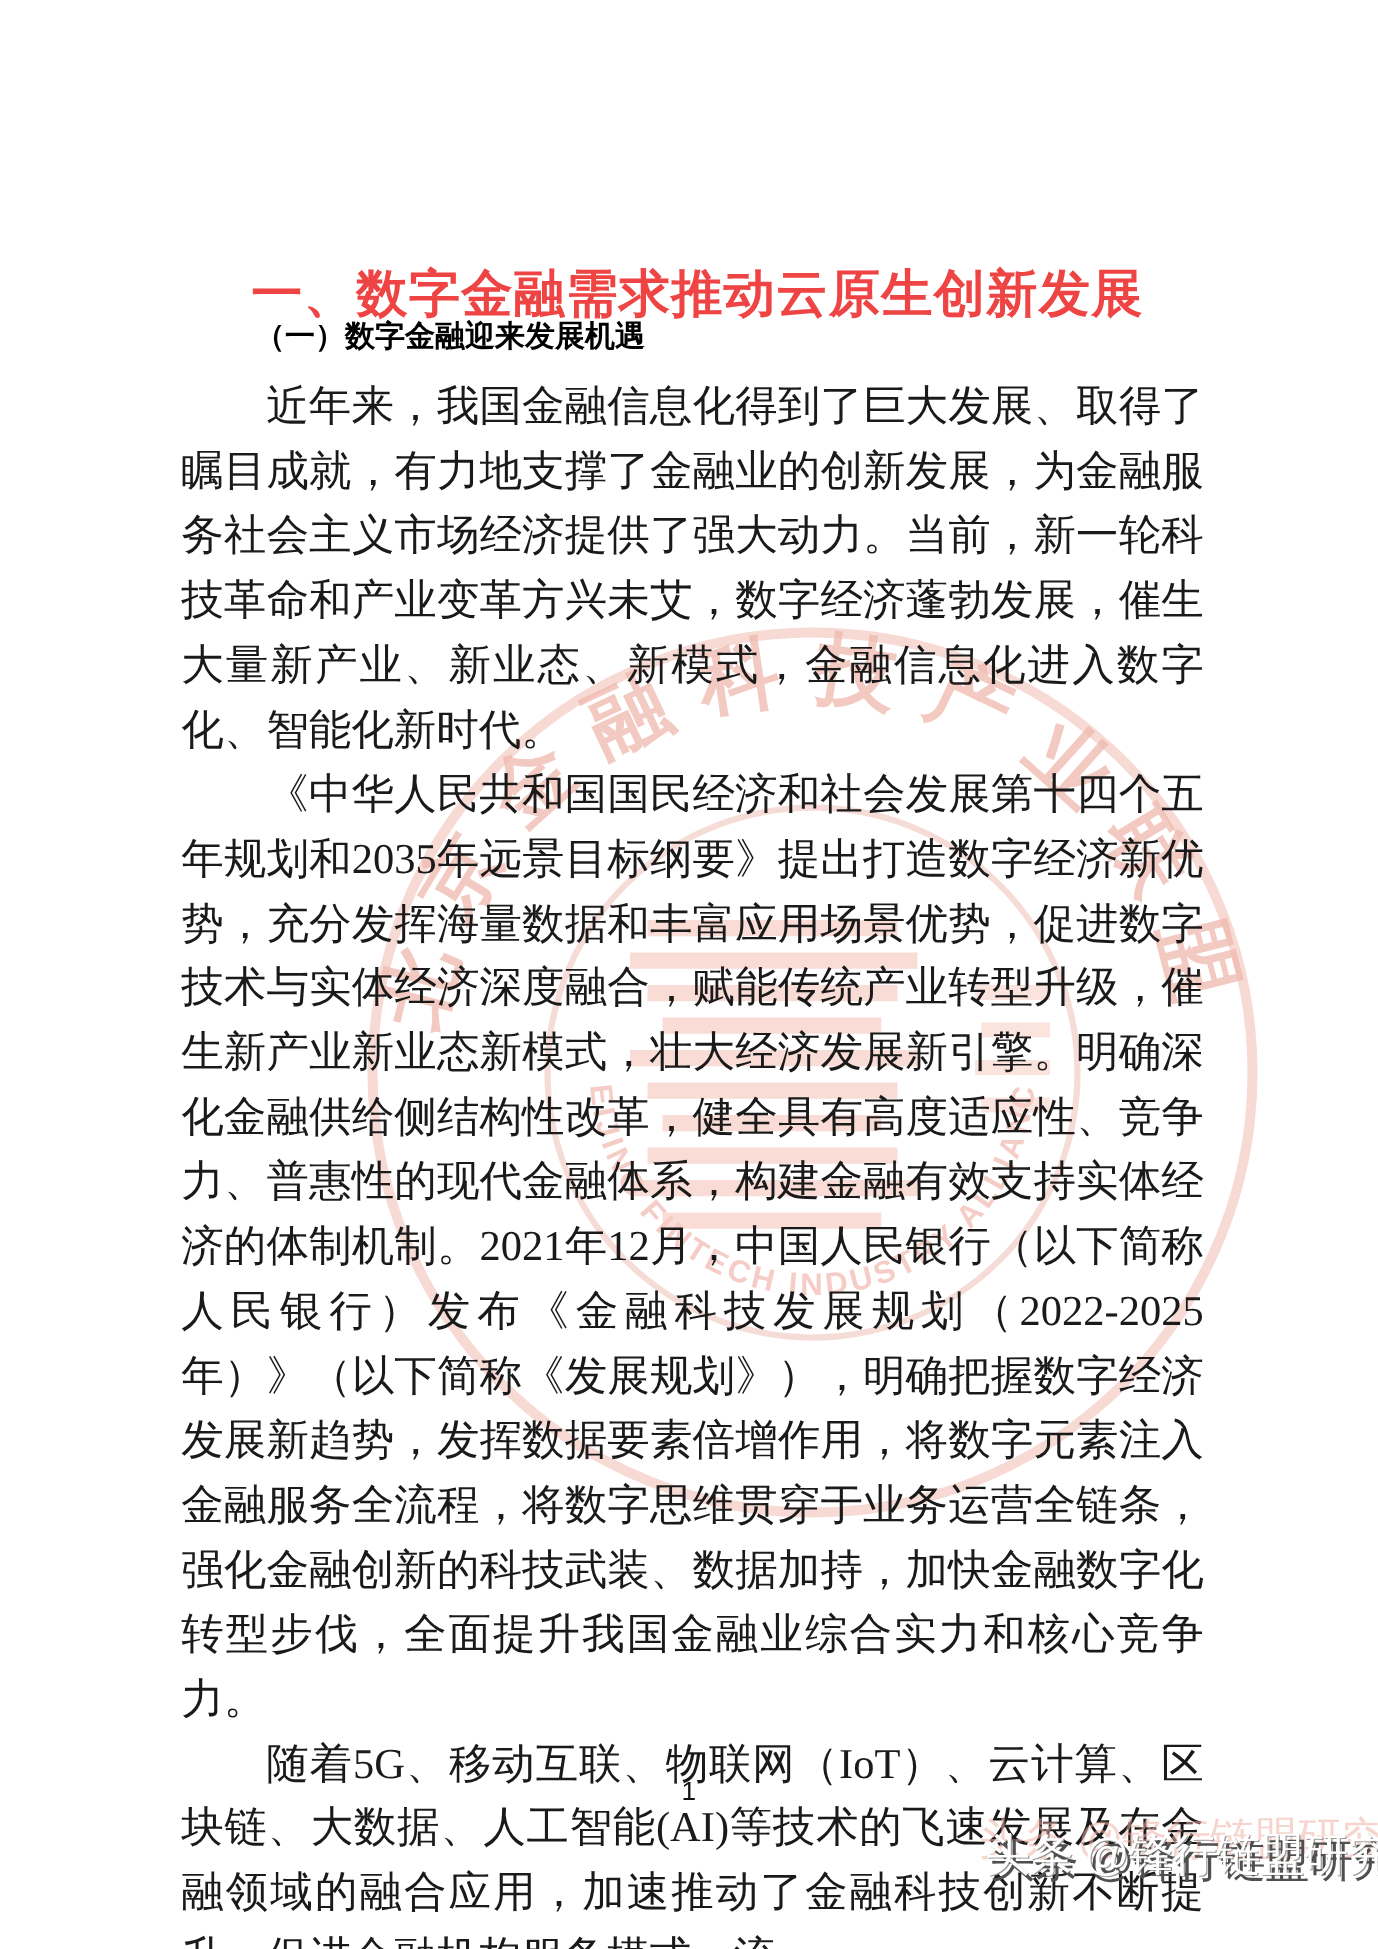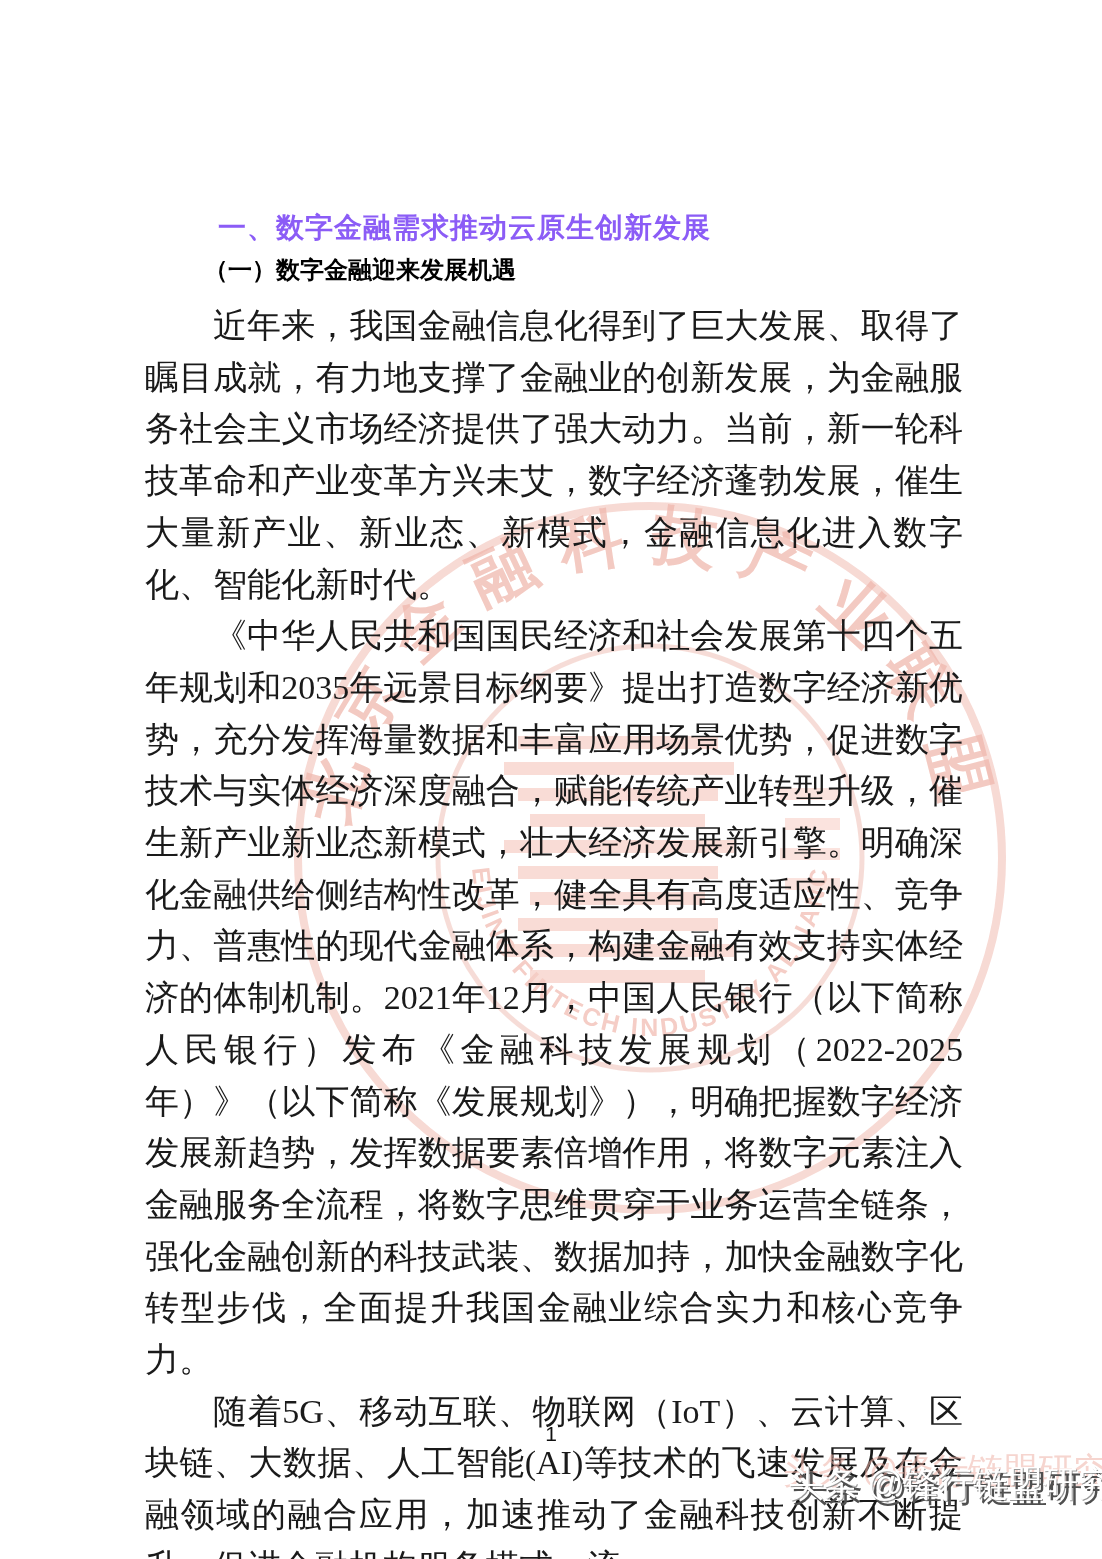--- a/index.html
+++ b/index.html
@@ -8,23 +8,23 @@
     width:1102px; height:1559px;
     background:#ffffff;
     overflow:hidden;
   }
 
   
   .seal-svg { position:absolute; left:280px; top:488px; opacity:.9; pointer-events:none; }
 
   
   .h1 {
-    position:absolute; left:218px; top:211px;
+    position:absolute; left:201px; top:211px;
     font-family:"Liberation Sans","DejaVu Sans",sans-serif;
-    font-weight:700; font-size:28px; line-height:1.2; color:#8b5cf6;
+    font-weight:700; font-size:41px; line-height:1.2; color:#ef4444;
     letter-spacing:1px; white-space:nowrap; margin:0;
   }
   .h2 {
     position:absolute; left:204px; top:256px;
     font-family:"Liberation Serif","DejaVu Serif",serif;
     font-weight:700; font-size:24px; line-height:1.2; color:#000;
     white-space:nowrap; margin:0;
   }
 
   

